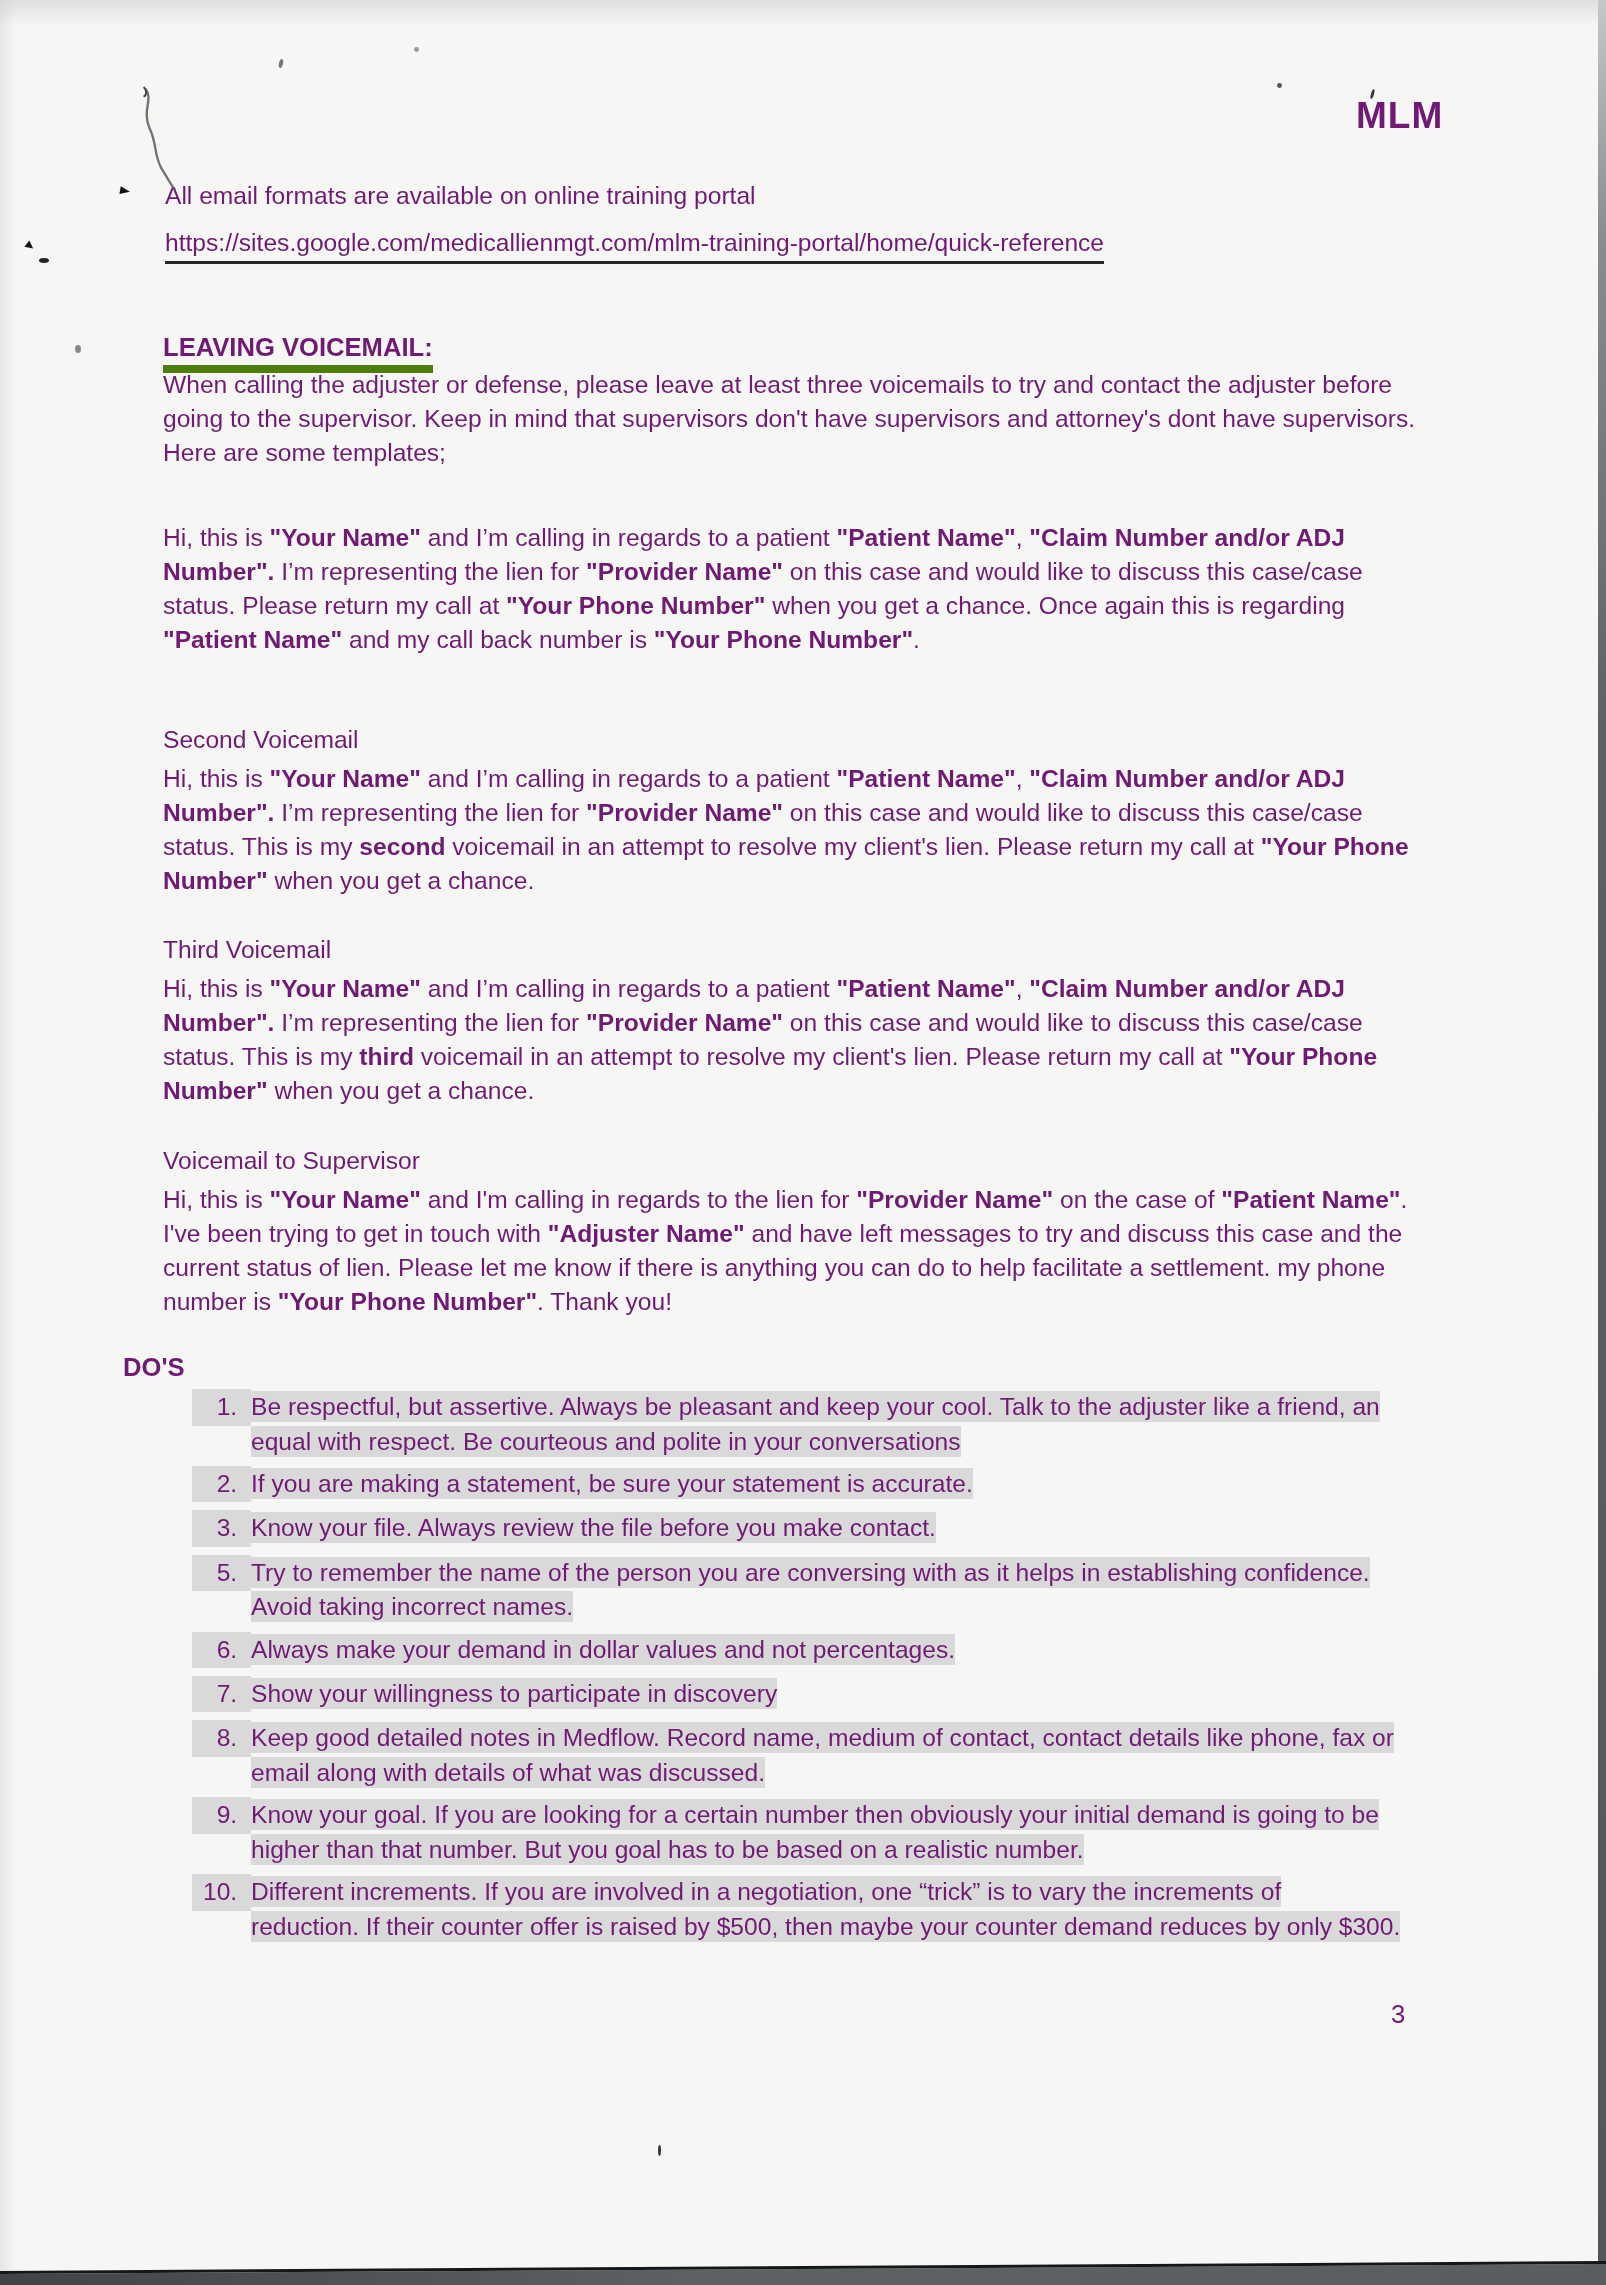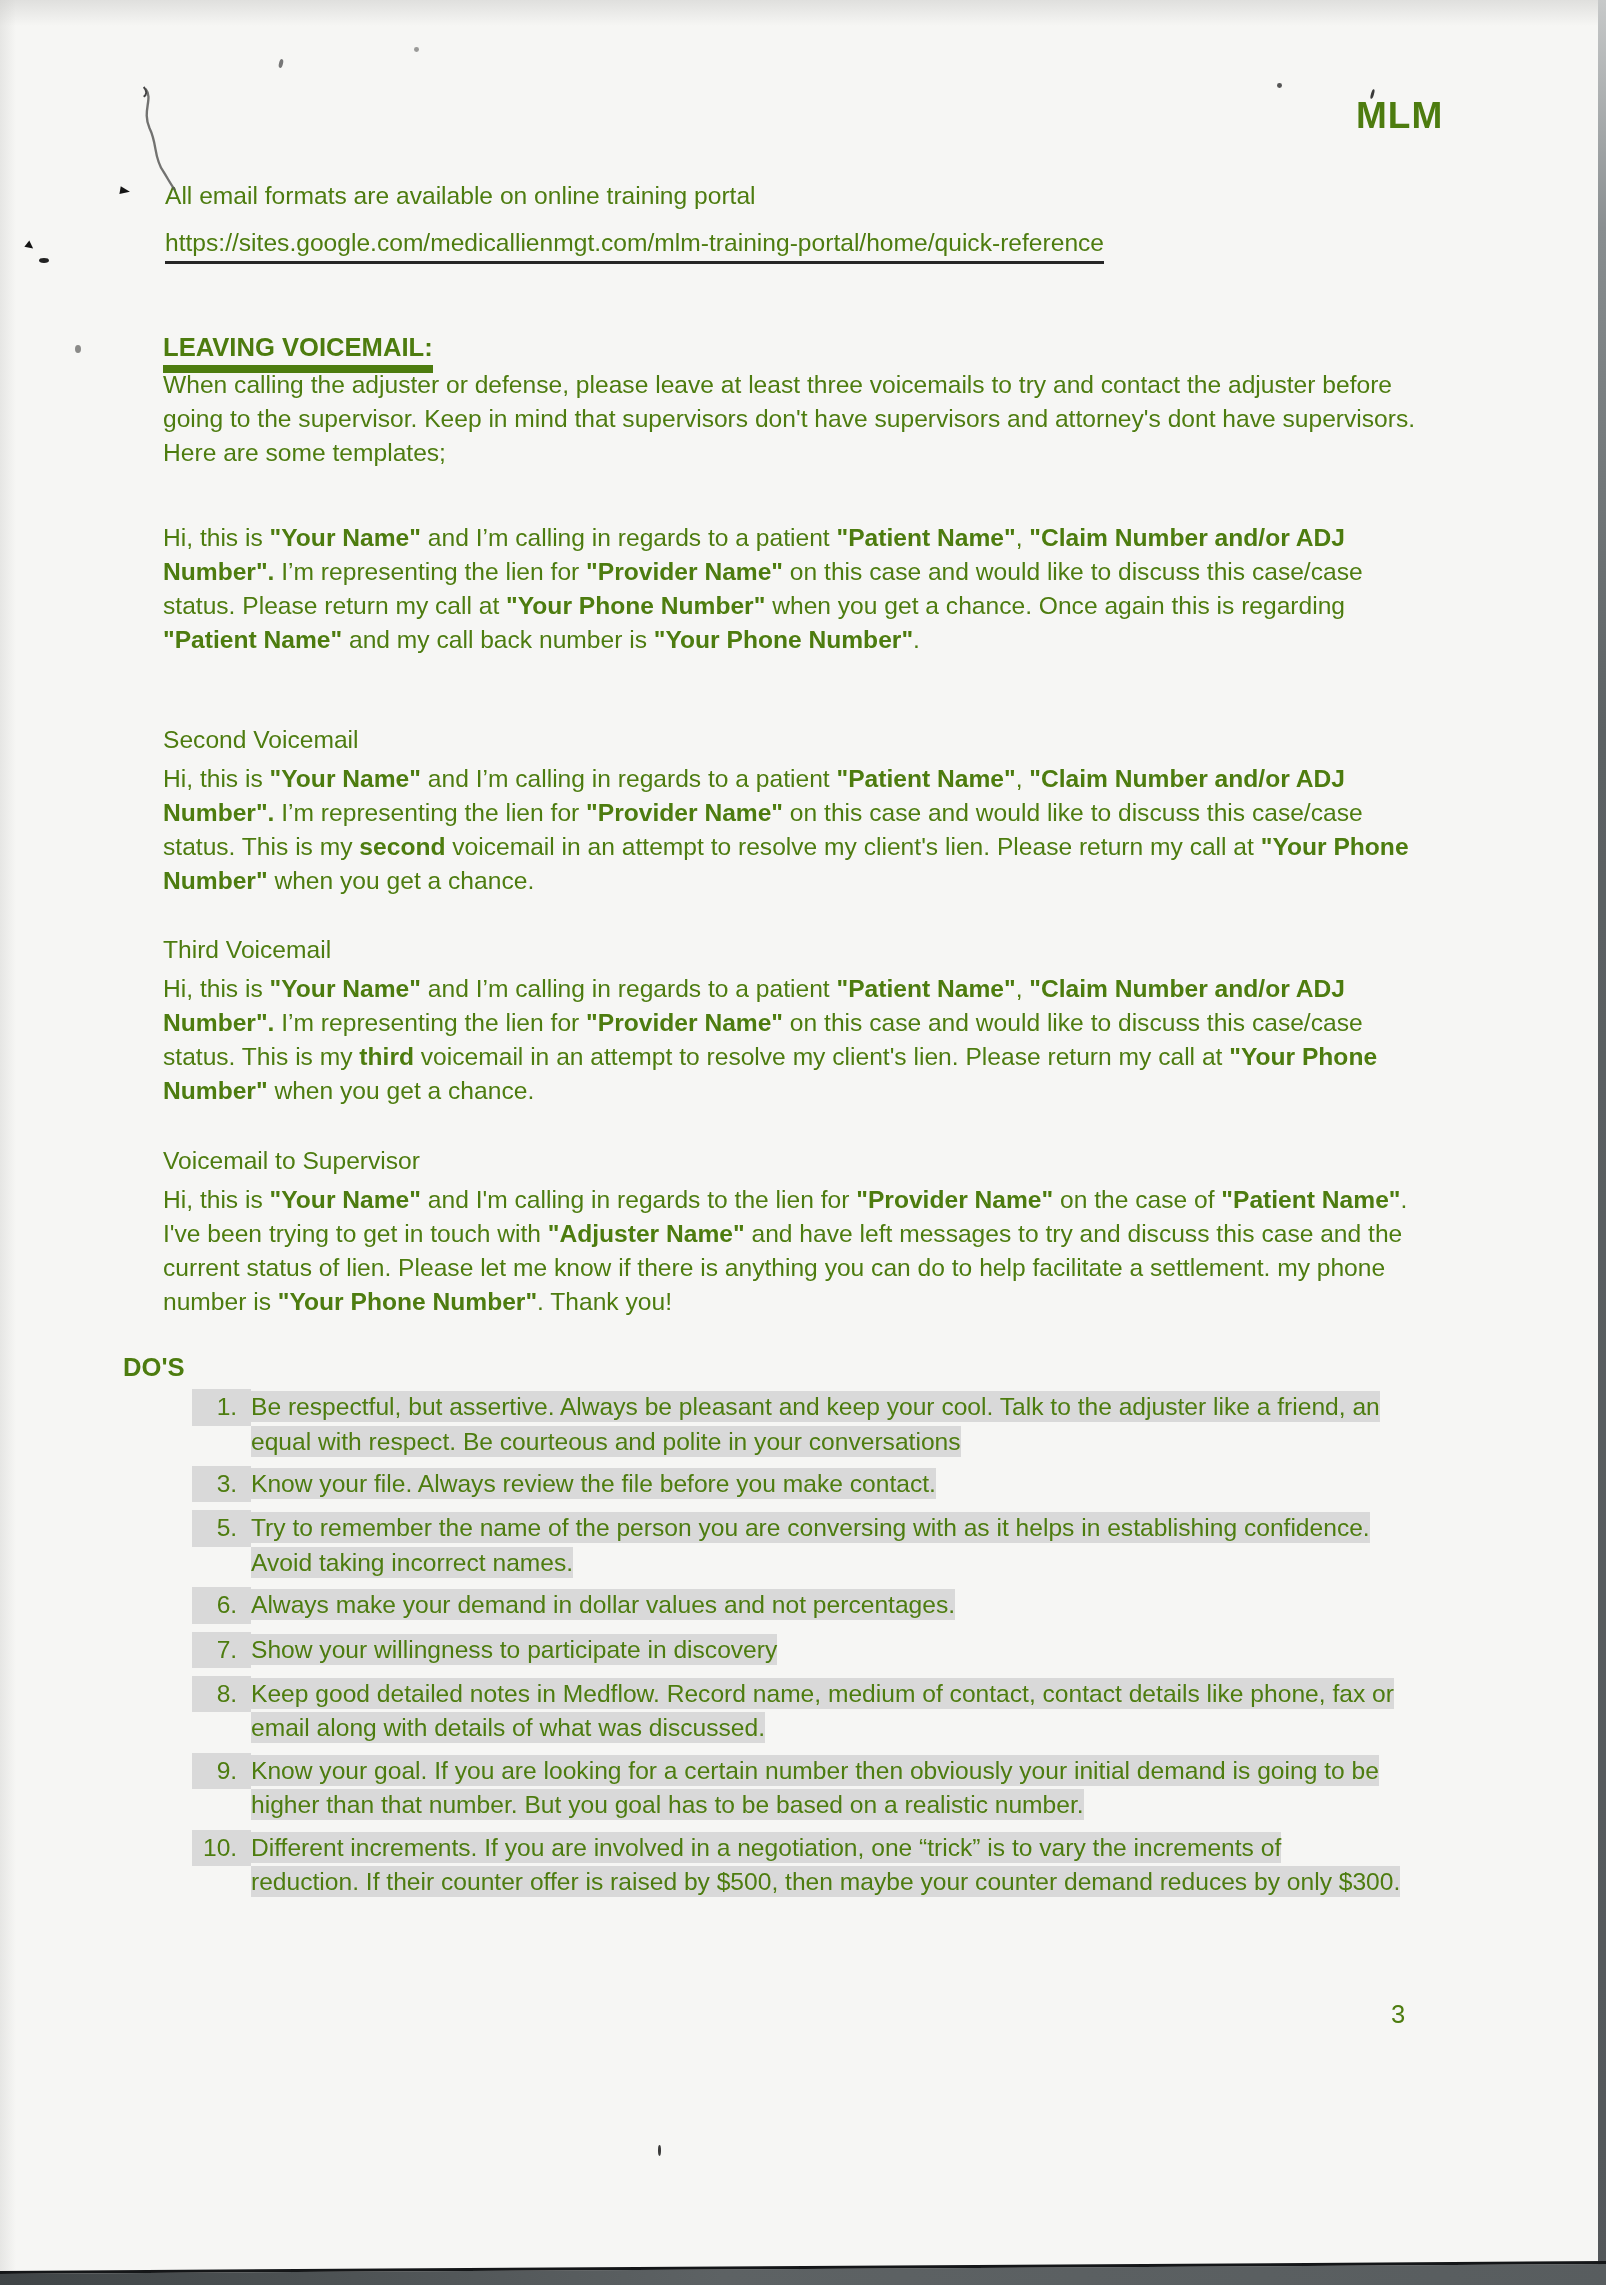--- a/index.html
+++ b/index.html
@@ -1,20 +1,20 @@
 <!DOCTYPE html>
 <html><head>
 <meta charset="utf-8">
 <style>
   html,body{margin:0;padding:0;background:#dededc;}
   .page{
     position:relative;width:1607px;height:2285px;overflow:hidden;
     background:#f6f6f4;
     font-family:"Liberation Sans", sans-serif;
-    color:#4d7c0f;
+    color:#701a75;
   }
   .top-shade{position:absolute;top:0;left:0;right:0;height:25.6px;
     background:linear-gradient(180deg,rgba(196,196,194,.45),rgba(196,196,194,0));}
   .left-shade{position:absolute;top:0;left:0;bottom:0;width:15.8px;
     background:linear-gradient(90deg,rgba(200,200,198,.35),rgba(200,200,198,0));}
   .right-strip{position:absolute;right:0;top:0;width:8.9px;height:100%;
     background:linear-gradient(180deg,#c7c9c9 0%,#898e90 10%,#5c6163 32%,#53575a 100%);}
   .bottom-band{position:absolute;left:-11.8px;right:-11.8px;bottom:-7.9px;height:23.6px;
     background:linear-gradient(90deg,#3f4446,#5d6264 45%,#585d5f);
     border-top:3.9px solid #141618;transform:rotate(-0.35deg);}
@@ -104,20 +104,21 @@
 I've been trying to get in touch with </span><b>"Adjuster Name"</b><span> and have left messages to try and discuss this case and the
 current status of lien. Please let me know if there is anything you can do to help facilitate a settlement. my phone
 number is </span><b>"Your Phone Number"</b><span>. Thank you!</span></div>
   </div>
 
   <div class="sec-heading dos-heading">DO'S</div>
 
   <div class="dos-list">
       <div class="do-item"><span class="do-num hl">1.</span><span class="do-text hl">Be respectful, but assertive. Always be pleasant and keep your cool. Talk to the adjuster like a friend, an
 equal with respect. Be courteous and polite in your conversations</span></div>
+      <div class="do-item"><span class="do-num hl">2.</span><span class="do-text hl">If you are making a statement, be sure your statement is accurate.</span></div>
       <div class="do-item"><span class="do-num hl">3.</span><span class="do-text hl">Know your file. Always review the file before you make contact.</span></div>
       <div class="do-item"><span class="do-num hl">5.</span><span class="do-text hl">Try to remember the name of the person you are conversing with as it helps in establishing confidence.
 Avoid taking incorrect names.</span></div>
       <div class="do-item"><span class="do-num hl">6.</span><span class="do-text hl">Always make your demand in dollar values and not percentages.</span></div>
       <div class="do-item"><span class="do-num hl">7.</span><span class="do-text hl">Show your willingness to participate in discovery</span></div>
       <div class="do-item"><span class="do-num hl">8.</span><span class="do-text hl">Keep good detailed notes in Medflow. Record name, medium of contact, contact details like phone, fax or
 email along with details of what was discussed.</span></div>
       <div class="do-item"><span class="do-num hl">9.</span><span class="do-text hl">Know your goal. If you are looking for a certain number then obviously your initial demand is going to be
 higher than that number. But you goal has to be based on a realistic number.</span></div>
       <div class="do-item"><span class="do-num hl">10.</span><span class="do-text hl">Different increments. If you are involved in a negotiation, one “trick” is to vary the increments of

